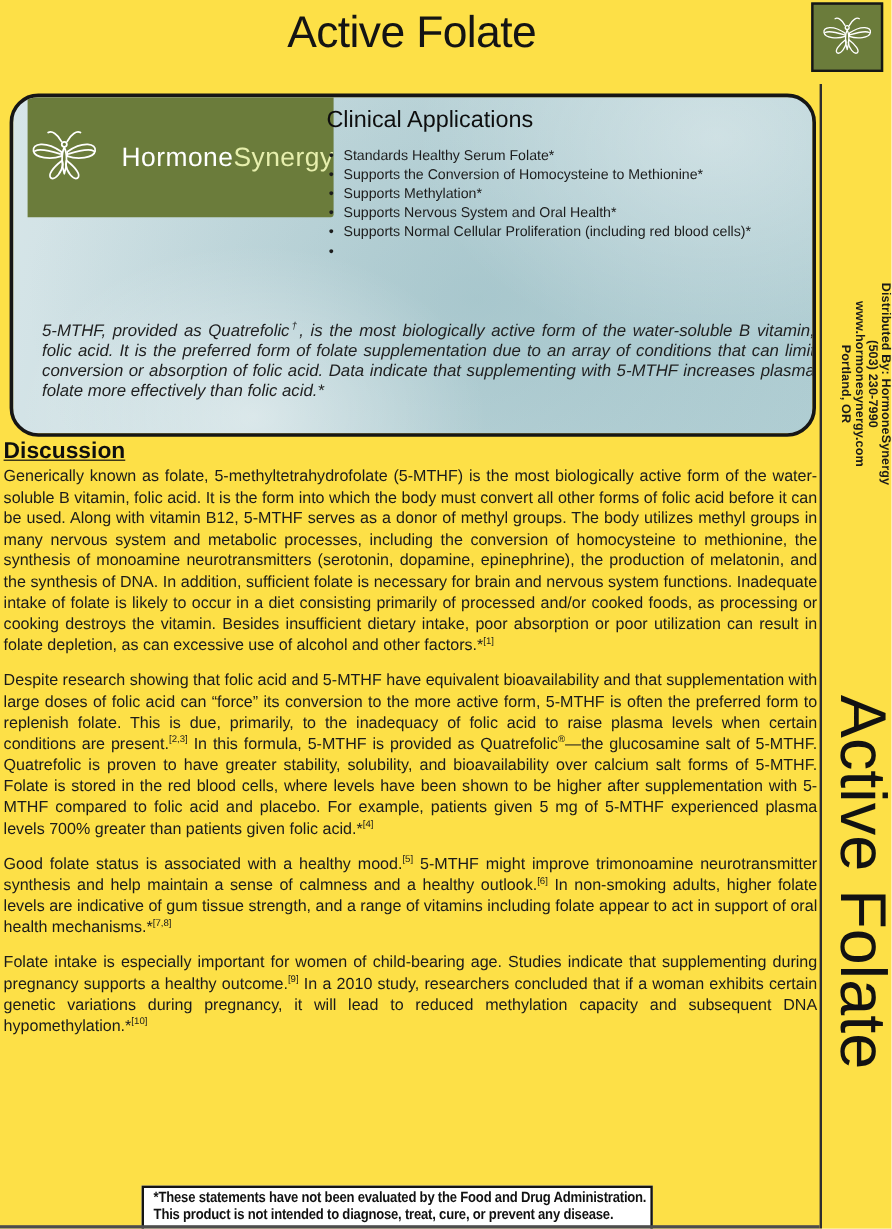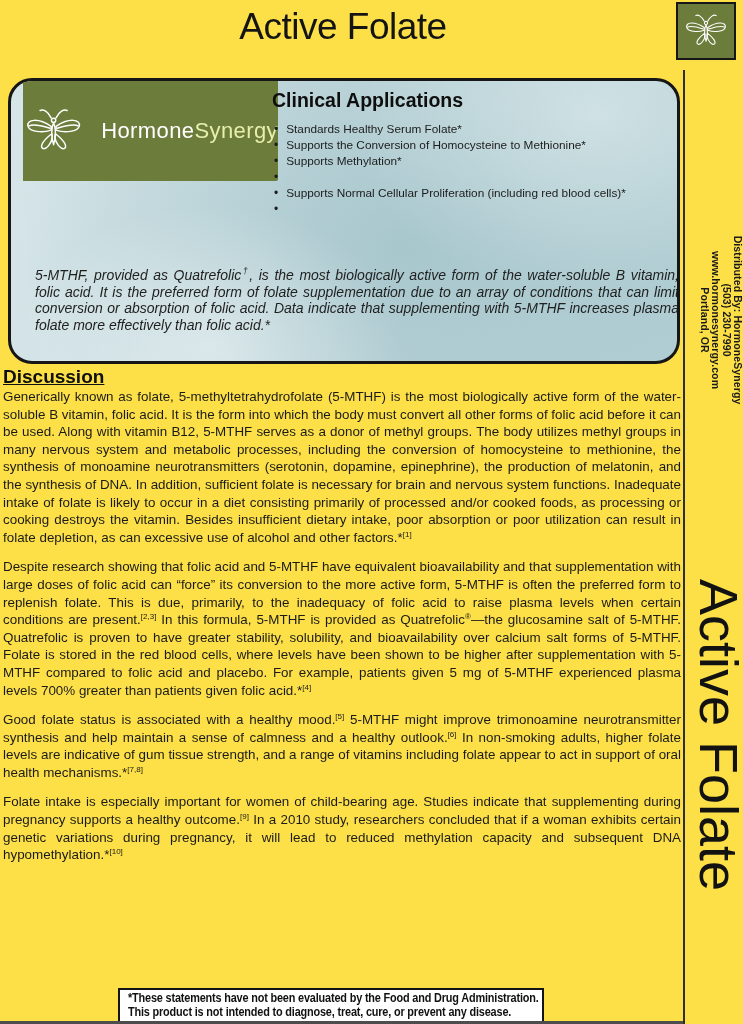--- a/index.html
+++ b/index.html
@@ -30,21 +30,21 @@
       radial-gradient(ellipse 520px 380px at 58% 60%, rgba(140,180,188,0.45), rgba(140,180,188,0) 72%),
       linear-gradient(100deg, #d6e5e8 0%, #c3d9dd 45%, #b2cfd4 100%);
   }
   .logo-panel {
     position:absolute; left:12px; top:0; width:255px; height:100px;
     background:#6b7c3b; border-bottom-right-radius:2px;
     display:flex; align-items:center; justify-content:flex-start; gap:17px;
   }
   .logo-text { font-size:22px; letter-spacing:0.4px; color:#ffffff; white-space:nowrap; }
   .logo-text .syn { color:#e7efad; }
-  .clin-head { position:absolute; left:261px; top:8px; font-size:19.5px; font-weight:bold; color:#0e0e0e; }
+  .clin-head { position:absolute; left:261px; top:8px; font-size:19.5px; font-weight:normal; color:#0e0e0e; }
   .bullets { position:absolute; left:263px; top:40px; width:402px; }
   .bullet-row { display:flex; gap:8px; font-size:11.8px; line-height:16px; color:#1c1c1c; white-space:nowrap; }
   .bullet-row .dot { font-size:12px; }
   .box-summary {
     position:absolute; left:10px; top:172px; width:644px; margin:14px;
     font-style:italic; font-size:14px; line-height:16.5px; text-align:justify; color:#1f1f1f;
   }
   .cgmp { position:absolute; left:0; top:262px; width:100%; text-align:center; font-size:13px; color:#222; }
 
   
@@ -131,20 +131,21 @@
         <div class="bullet-row">
           <span class="dot">•</span>
           <span class="btxt">Supports the Conversion of Homocysteine to Methionine*</span>
         </div>
         <div class="bullet-row">
           <span class="dot">•</span>
           <span class="btxt">Supports Methylation*</span>
         </div>
         <div class="bullet-row">
           <span class="dot">•</span>
+          <span class="btxt">Supports Nervous System and Oral Health*</span>
         </div>
         <div class="bullet-row">
           <span class="dot">•</span>
           <span class="btxt">Supports Normal Cellular Proliferation (including red blood cells)*</span>
         </div>
         <div class="bullet-row">
           <span class="dot">•</span>
         </div>
       </div>
     <p class="box-summary"><span>5-MTHF, provided as Quatrefolic</span><sup>†</sup><span>, is the most biologically active form of the water-soluble B vitamin, folic acid. It is the preferred form of folate supplementation due to an array of conditions that can limit conversion or absorption of folic acid. Data indicate that supplementing with 5-MTHF increases plasma folate more effectively than folic acid.*</span></p>

